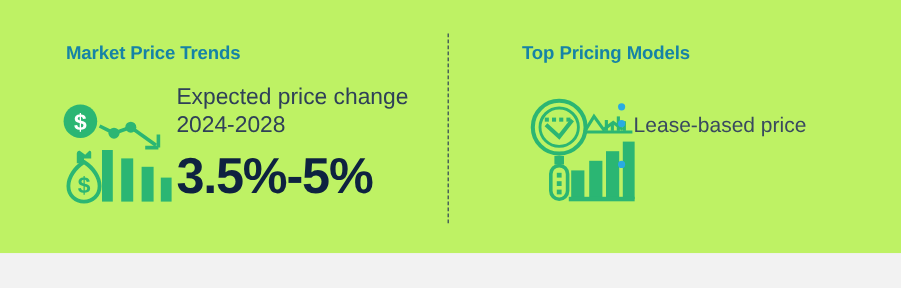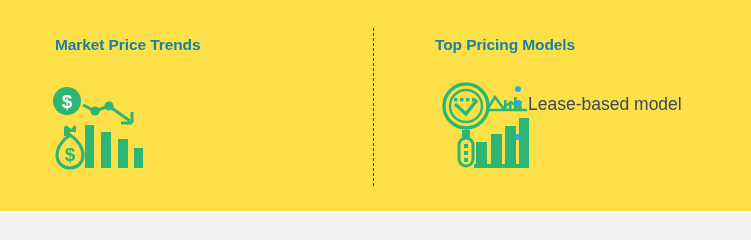--- a/index.html
+++ b/index.html
@@ -12,21 +12,21 @@
     background: #f2f2f2;
     font-family: "Liberation Sans", sans-serif;
     overflow: hidden;
     position: relative;
   }
   .infographic {
     position: absolute;
     inset: 0;
     width: 751px;
     height: 211px;
-    background: #fde047;
+    background: #bef264;
   }
 
   
   .panel {
     position: absolute;
     top: 0;
     height: 211px;
   }
   .panel-left  { left: 0px;   width: 373px; }
   .panel-right { left: 373px; width: 378px; }
@@ -154,20 +154,25 @@
 
         <g fill="#2bb673">
           <rect x="33" y="43" width="9" height="43"></rect>
           <rect x="49" y="50" width="10" height="36"></rect>
           <rect x="66" y="57" width="10" height="29"></rect>
           <rect x="82" y="66" width="9" height="20"></rect>
         </g>
       </svg>
     </div>
 
+    <div class="left-text">
+      <div class="expected-line">Expected price change</div>
+      <div class="expected-line">2024-2028</div>
+      <div class="big-stat">3.5%-5%</div>
+    </div>
   </div>
 
   <div class="divider"></div>
 
   <div class="panel panel-right">
 
     <div class="panel-title">Top Pricing Models</div>
 
     <div class="right-icon">
       <svg viewBox="0 0 88 88" width="88" height="88" aria-hidden="true">
@@ -214,21 +219,21 @@
         </g>
       </svg>
     </div>
 
     <ul class="bullet-list">
       <li class="bullet-item">
         <span class="bullet-dot"></span>
       </li>
       <li class="bullet-item">
         <span class="bullet-dot"></span>
-        <span class="bullet-label">Lease-based model</span>
+        <span class="bullet-label">Lease-based price</span>
       </li>
       <li class="bullet-item">
         <span class="bullet-dot"></span>
       </li>
     </ul>
   </div>
 
 </div>
 
 </body></html>

